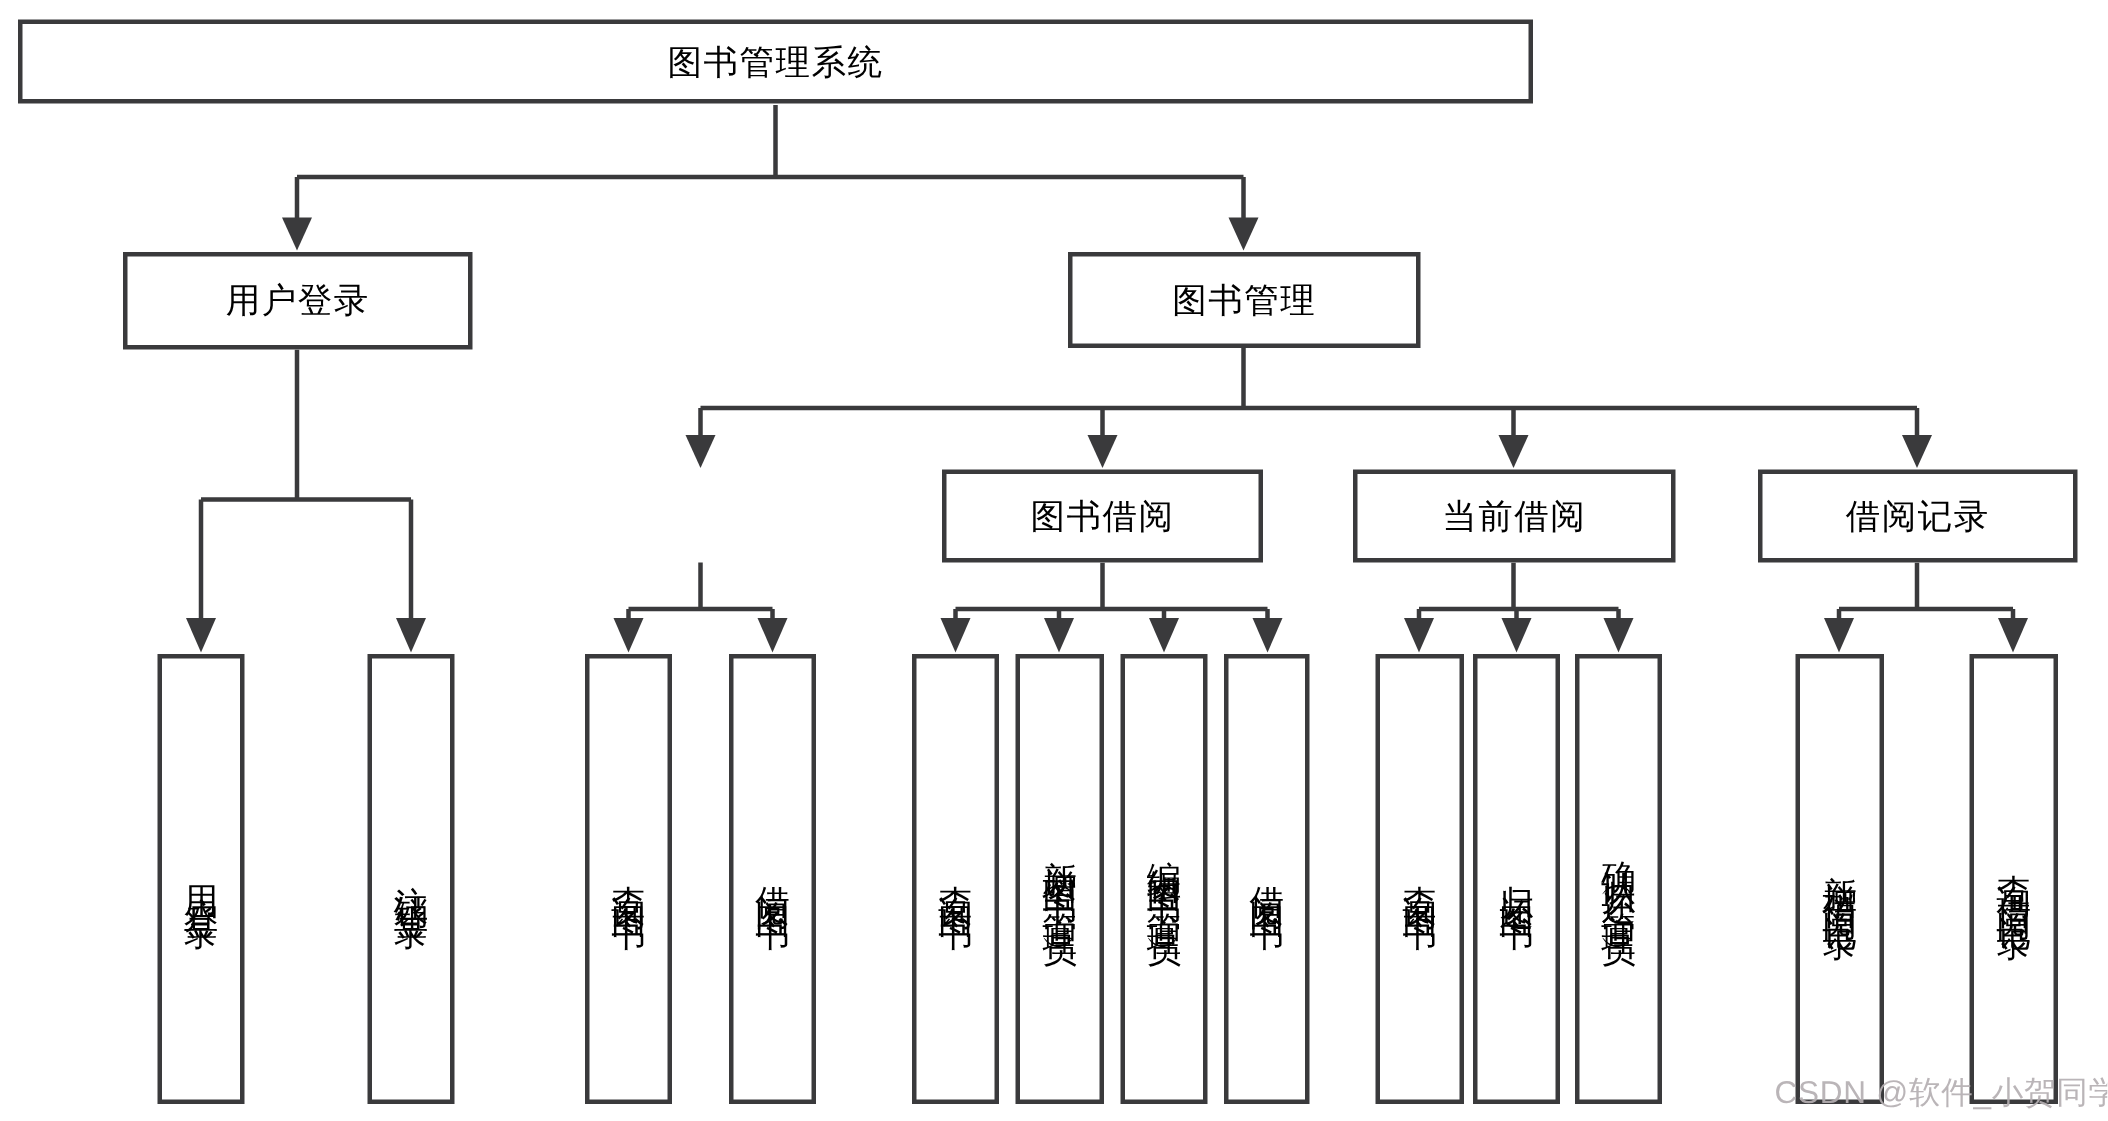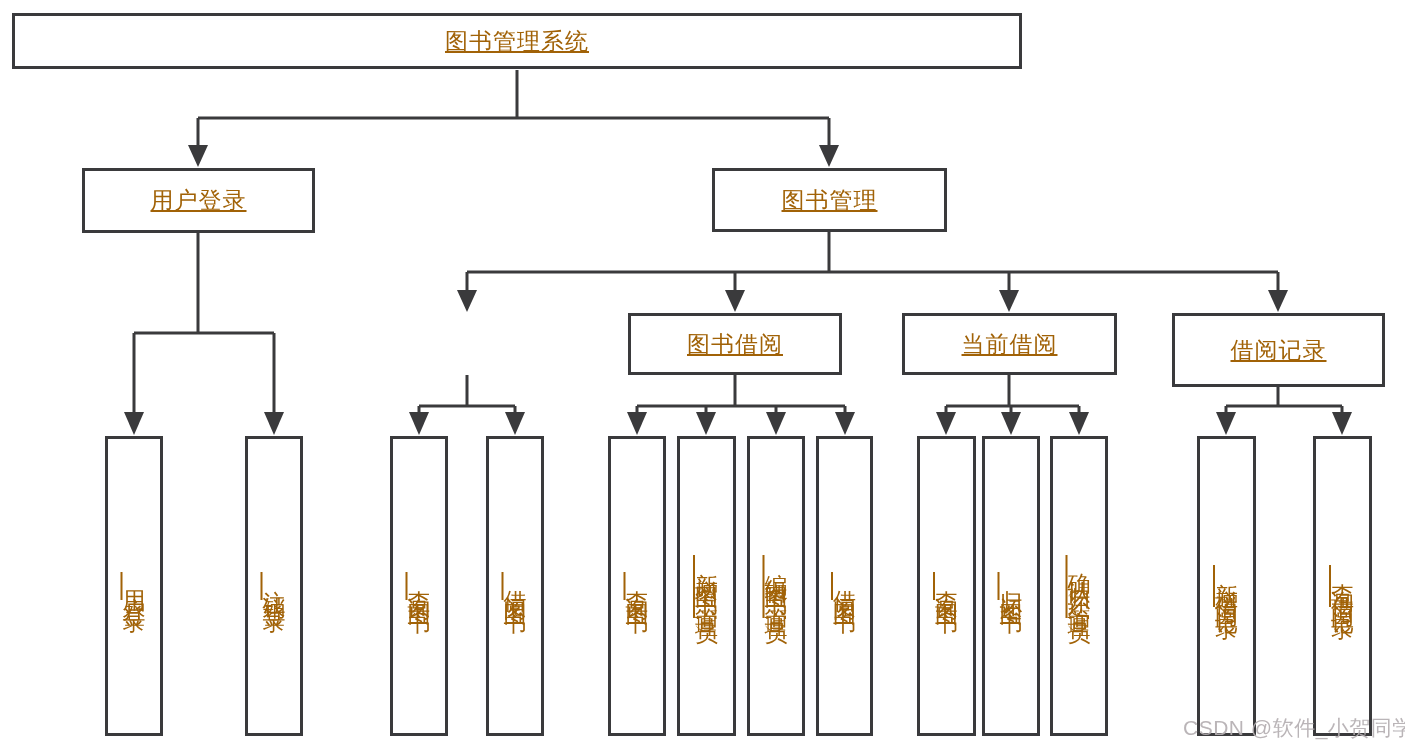--- a/index.html
+++ b/index.html
@@ -12,42 +12,41 @@
   }
   #connectors{position:absolute;left:0;top:0;z-index:1;}
   .node{
     position:absolute;
     box-sizing:border-box;
     background:#ffffff;
     border:3px solid #3a3a3c;
     display:flex;
     align-items:center;
     justify-content:center;
-    color:#a16207;
+    color:#000000;
     font-size:23px;
     z-index:2;
     letter-spacing:1px;
-    text-decoration:underline;
   }
   .vtext{
     writing-mode:vertical-rl;
     text-orientation:mixed;
     letter-spacing:7px;
     line-height:1;
   }
   
   .n-root{left:12px;top:13px;width:1010px;height:56px;}
   
   .n-userlogin{left:82px;top:168px;width:233px;height:65px;}
   .n-bookmgmt{left:712px;top:168px;width:235px;height:64px;}
   
   .n-newbook{left:360px;top:313px;width:215px;height:62px;}
   .n-bookborrow{left:628px;top:313px;width:214px;height:62px;}
   .n-currentborrow{left:902px;top:313px;width:215px;height:62px;}
-  .n-borrowrecords{left:1172px;top:313px;width:213px;height:74px;}
+  .n-borrowrecords{left:1172px;top:313px;width:213px;height:62px;}
   
   .leaf{top:436px;height:300px;width:58px;}
   .l-a1{left:105px;} .l-a2{left:245px;}
   .l-b1{left:390px;} .l-b2{left:486px;}
   .l-c1{left:608px;} .l-c2{left:677px;width:59px;} .l-c3{left:747px;} .l-c4{left:816px;width:57px;}
   .l-d1{left:917px;width:59px;} .l-d2{left:982px;} .l-d3{left:1050px;}
   .l-e1{left:1197px;width:59px;} .l-e2{left:1313px;width:59px;}
   .watermark{
     position:absolute;
     left:1183px;top:714px;

